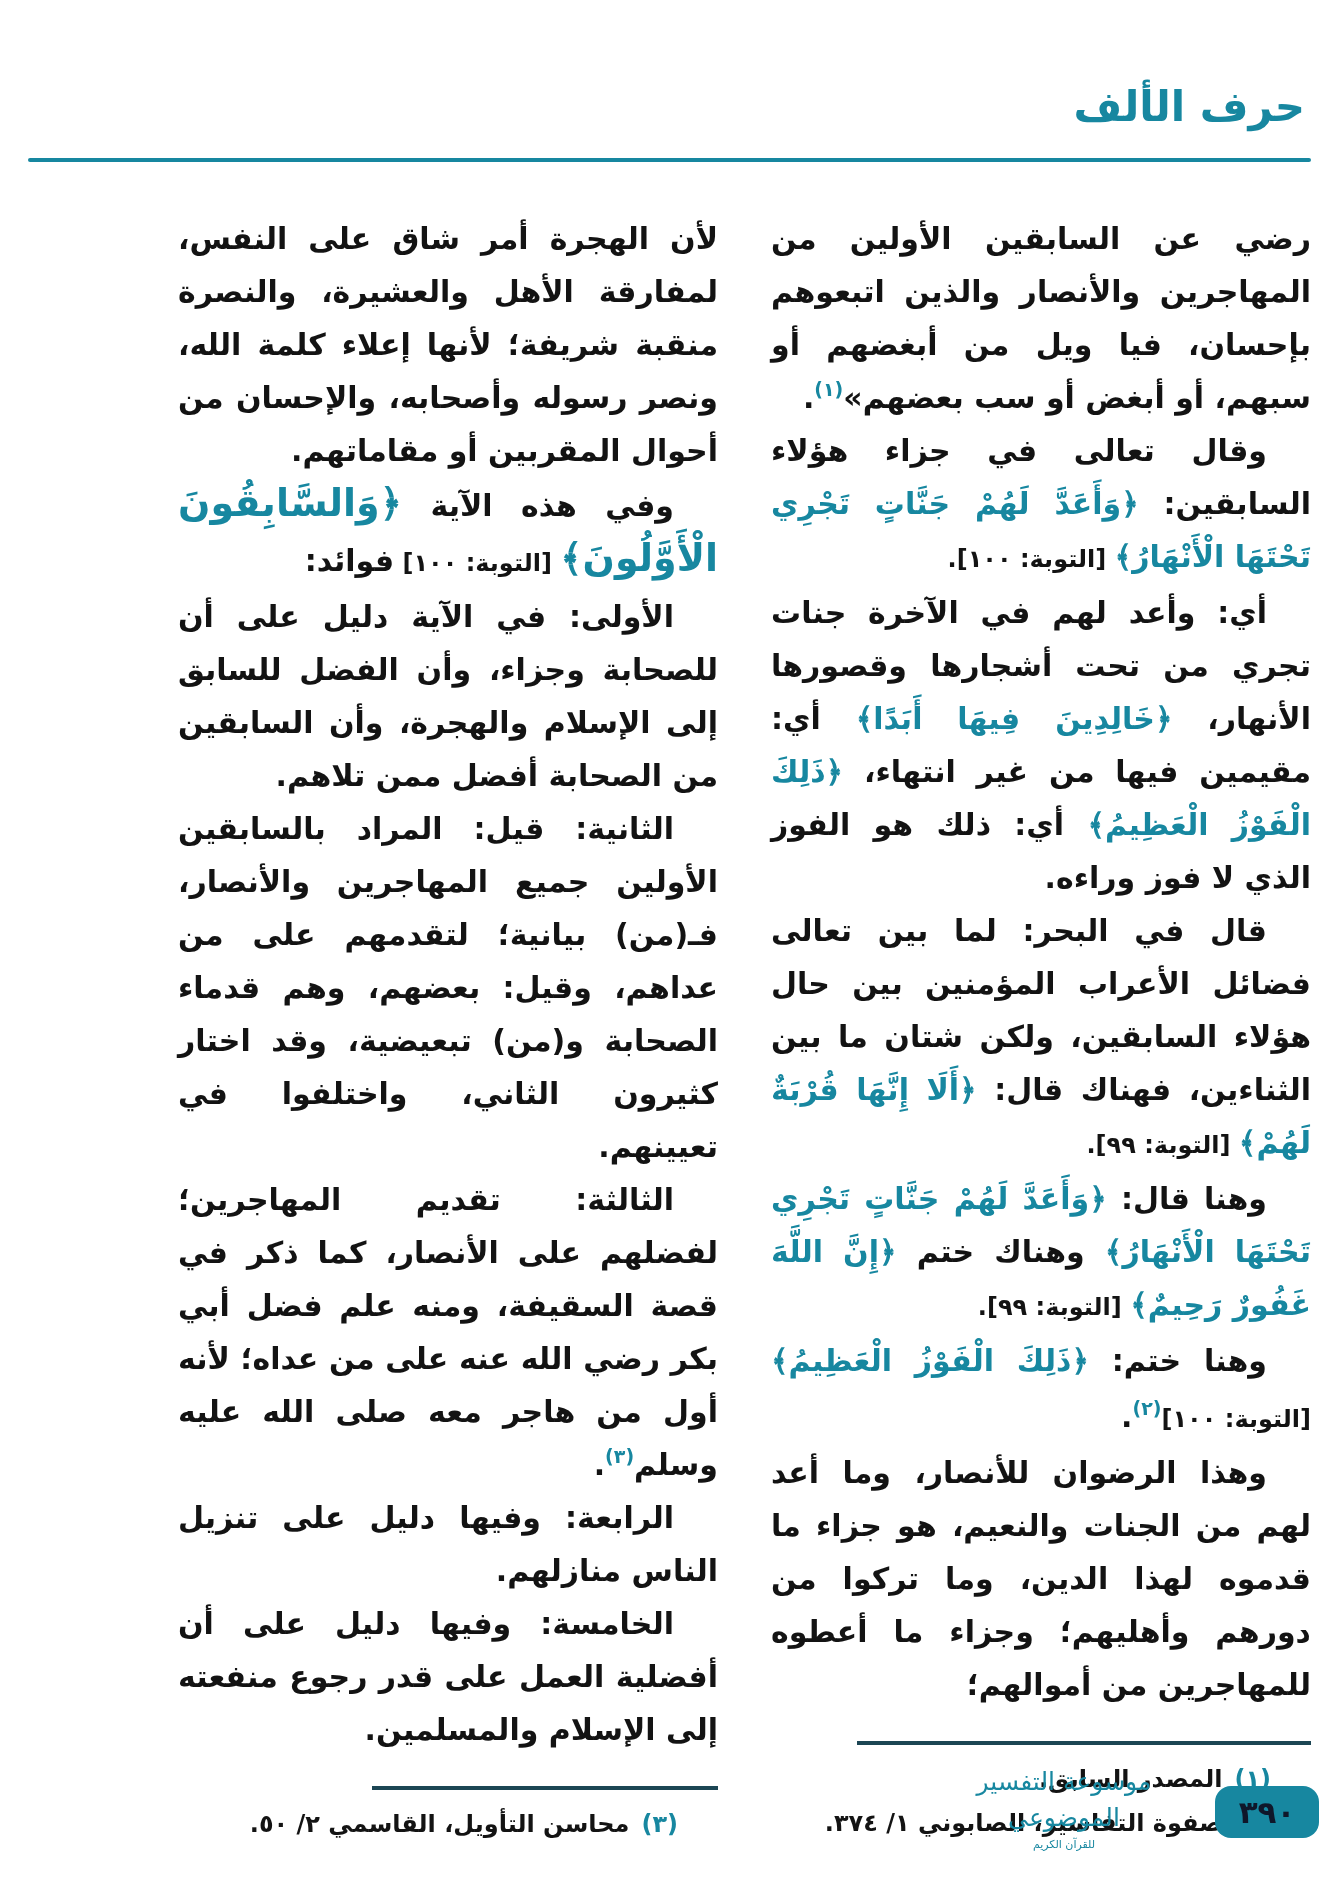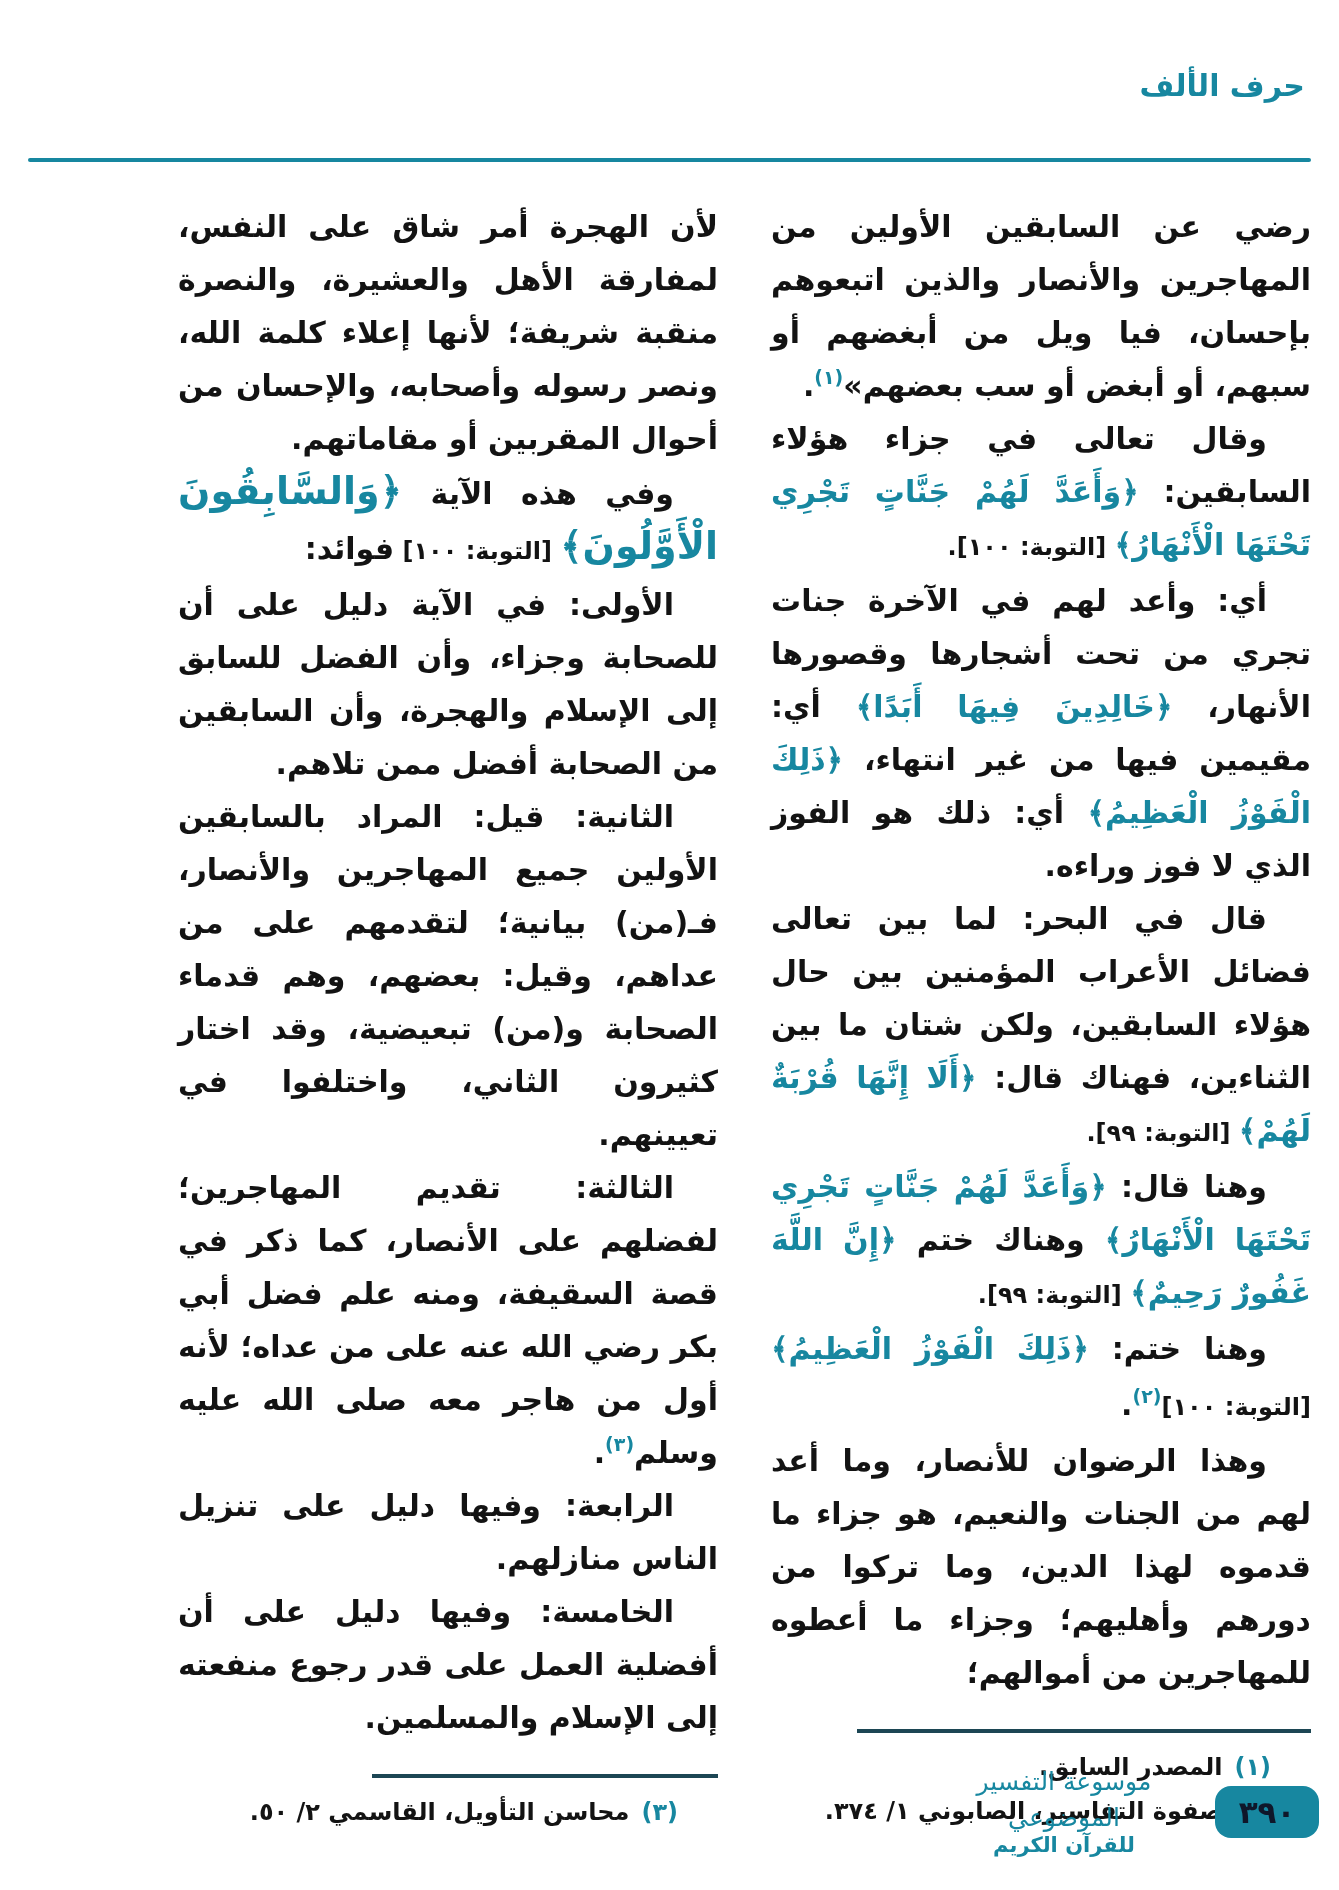--- a/index.html
+++ b/index.html
@@ -12,39 +12,39 @@
     position:relative;
     width:1339px;
     height:1890px;
     background:#ffffff;
     overflow:hidden;
     direction:rtl;
     font-family:"DejaVu Sans", sans-serif;
   }
   .header-title {
     position:absolute;
-    top:68px;
+    top:82px;
     right:34px;
-    font-size:30px;
+    font-size:42px;
     font-weight:700;
     color:var(--teal);
     letter-spacing:1px;
   }
   .header-rule {
     position:absolute;
     top:158px;
     right:28px;
     left:28px;
     height:4px;
     background:var(--teal);
     border-radius:2px;
   }
   .col {
     position:absolute;
-    top:200px;
+    top:212px;
     width:540px;
   }
   .col-right { right:28px;margin-left:26px; }
   .col-left  { left:178px; }
 
   .para {
     margin:0;
     font-size:30px;
     line-height:53px;
     font-weight:700;
@@ -85,21 +85,21 @@
 
   .logo {
     position:absolute;
     top:1764px;
     right:150px;
     width:250px;
     text-align:center;
     color:var(--teal);
   }
   .logo-l1 { font-size:25px; font-weight:400; line-height:36px; }
-  .logo-l2 { font-size:21px; font-weight:700; line-height:18px; }
+  .logo-l2 { font-size:11px; font-weight:400; line-height:18px; }
 
   .page-num {
     position:absolute;
     top:1786px;
     right:20px;
     width:104px;
     height:52px;
     border-radius:16px;
     background:var(--teal);
     color:#0f172a;

